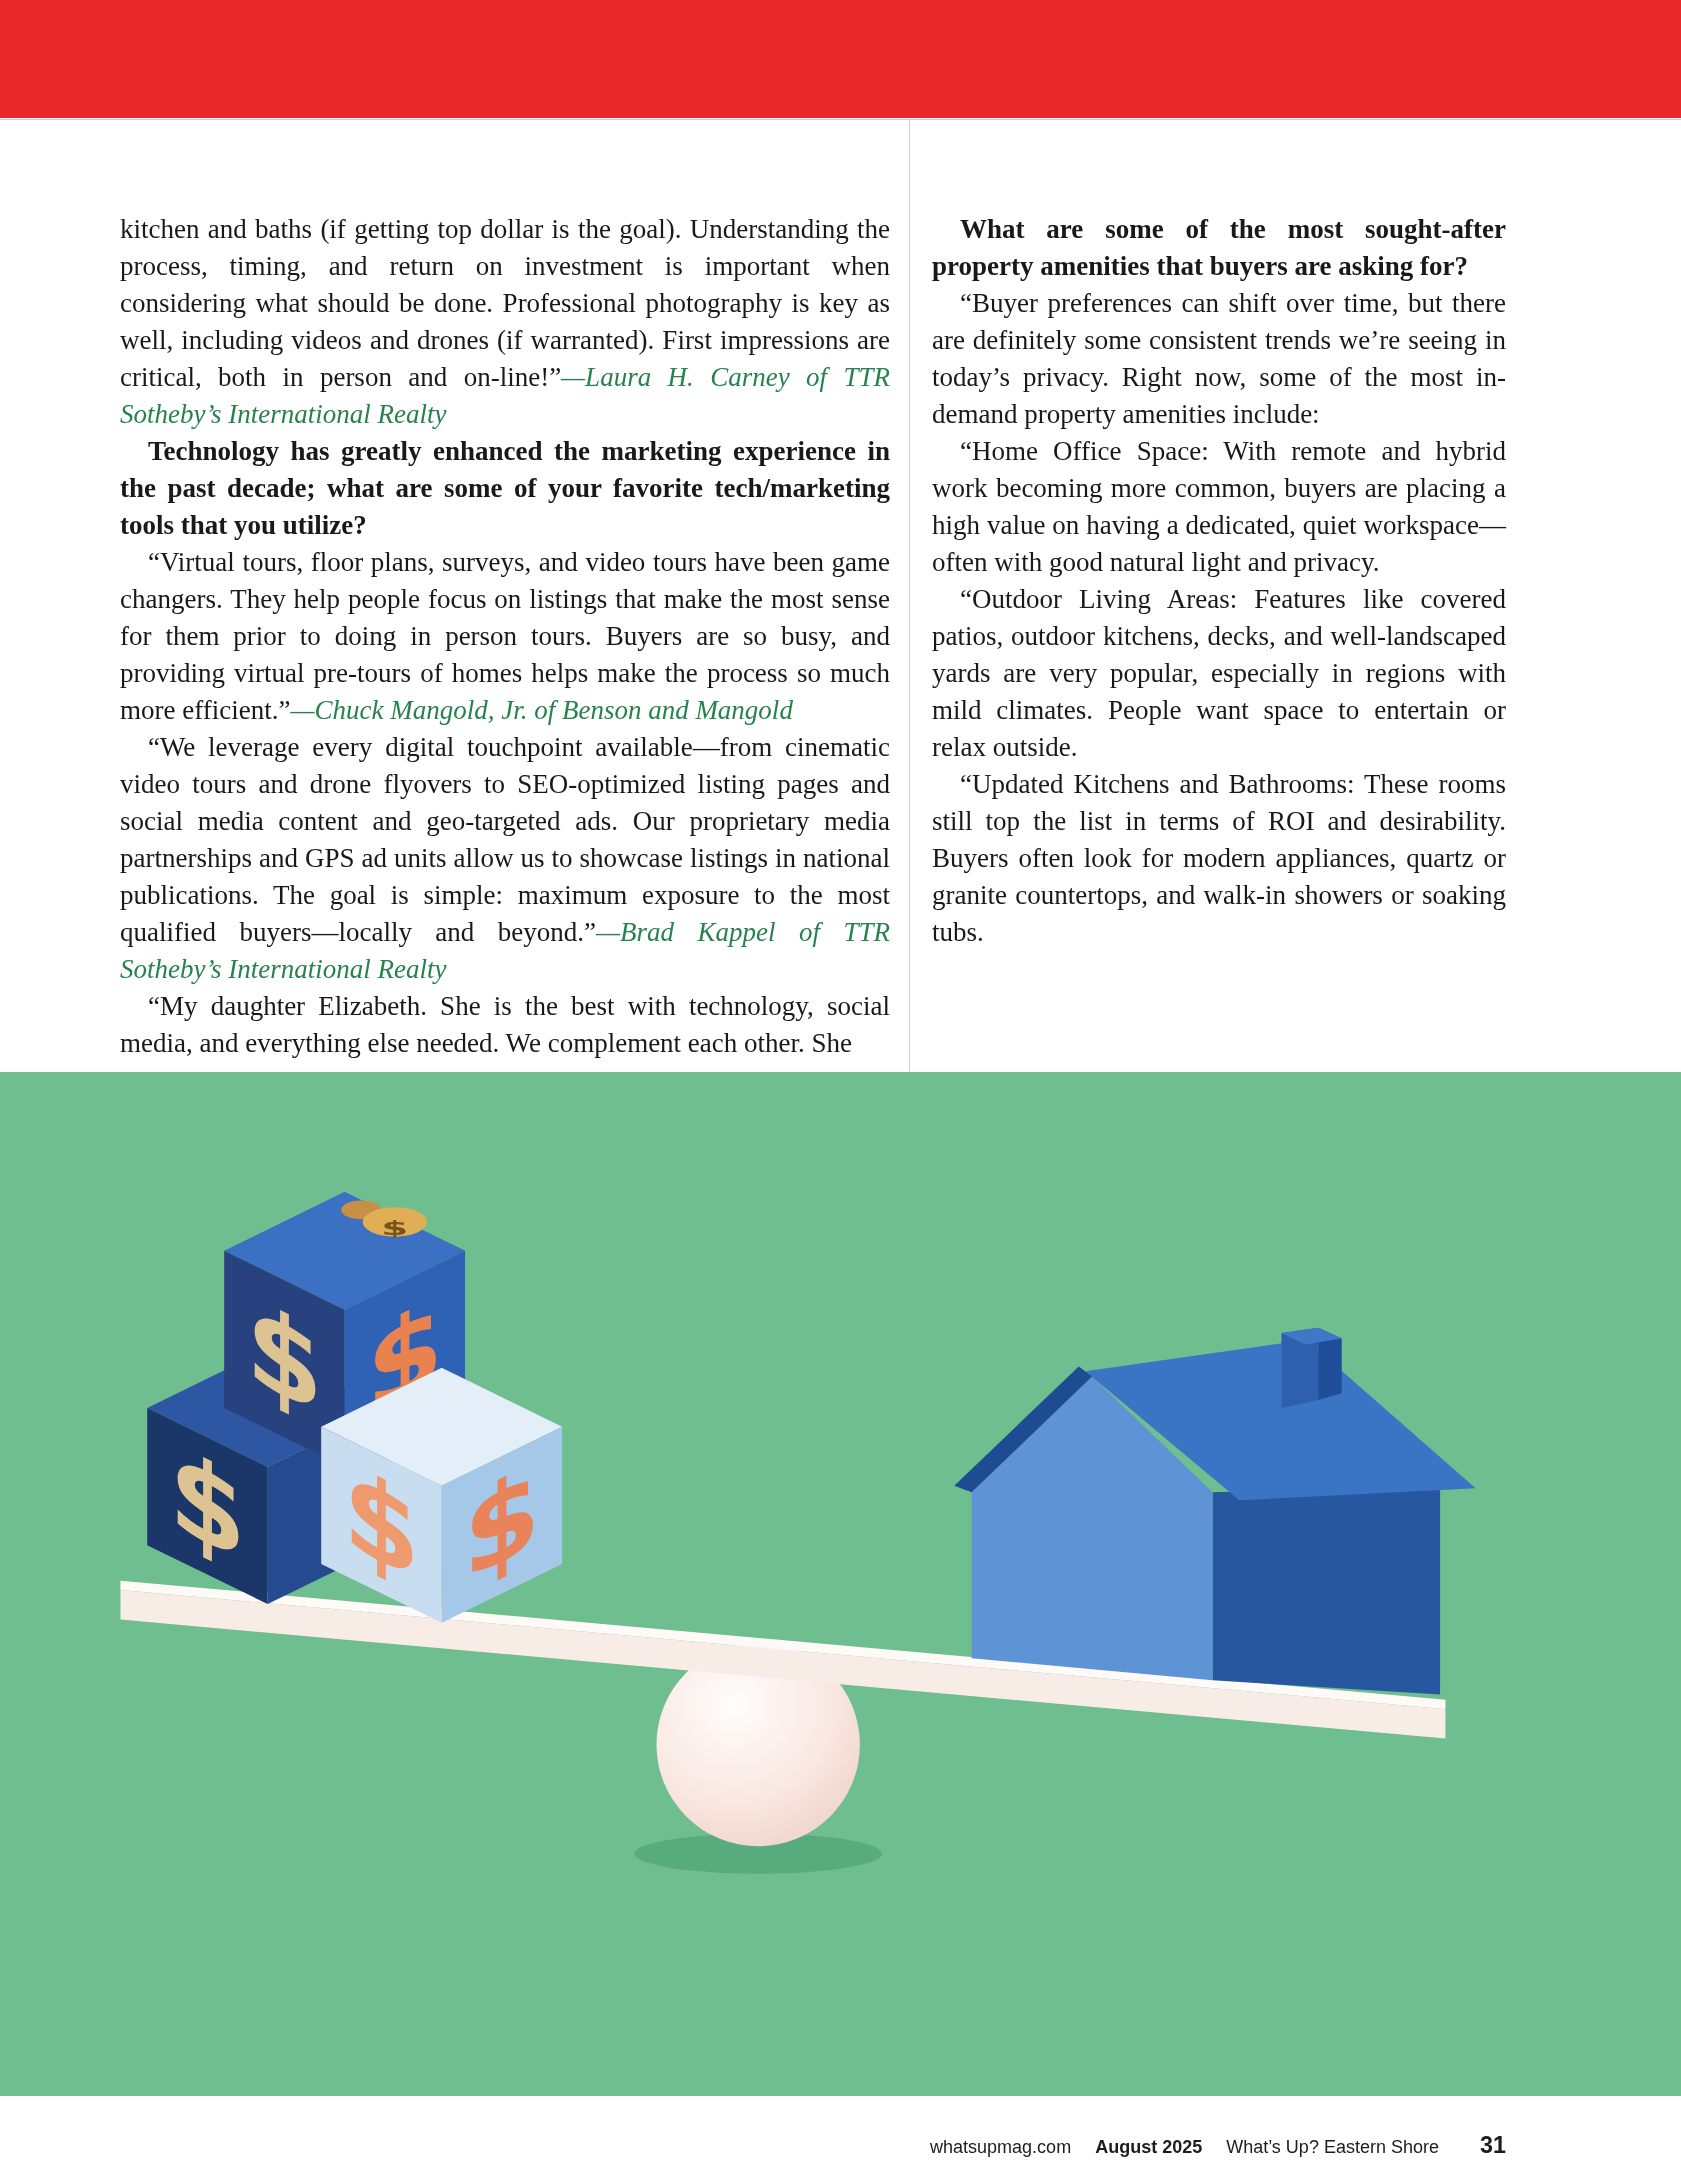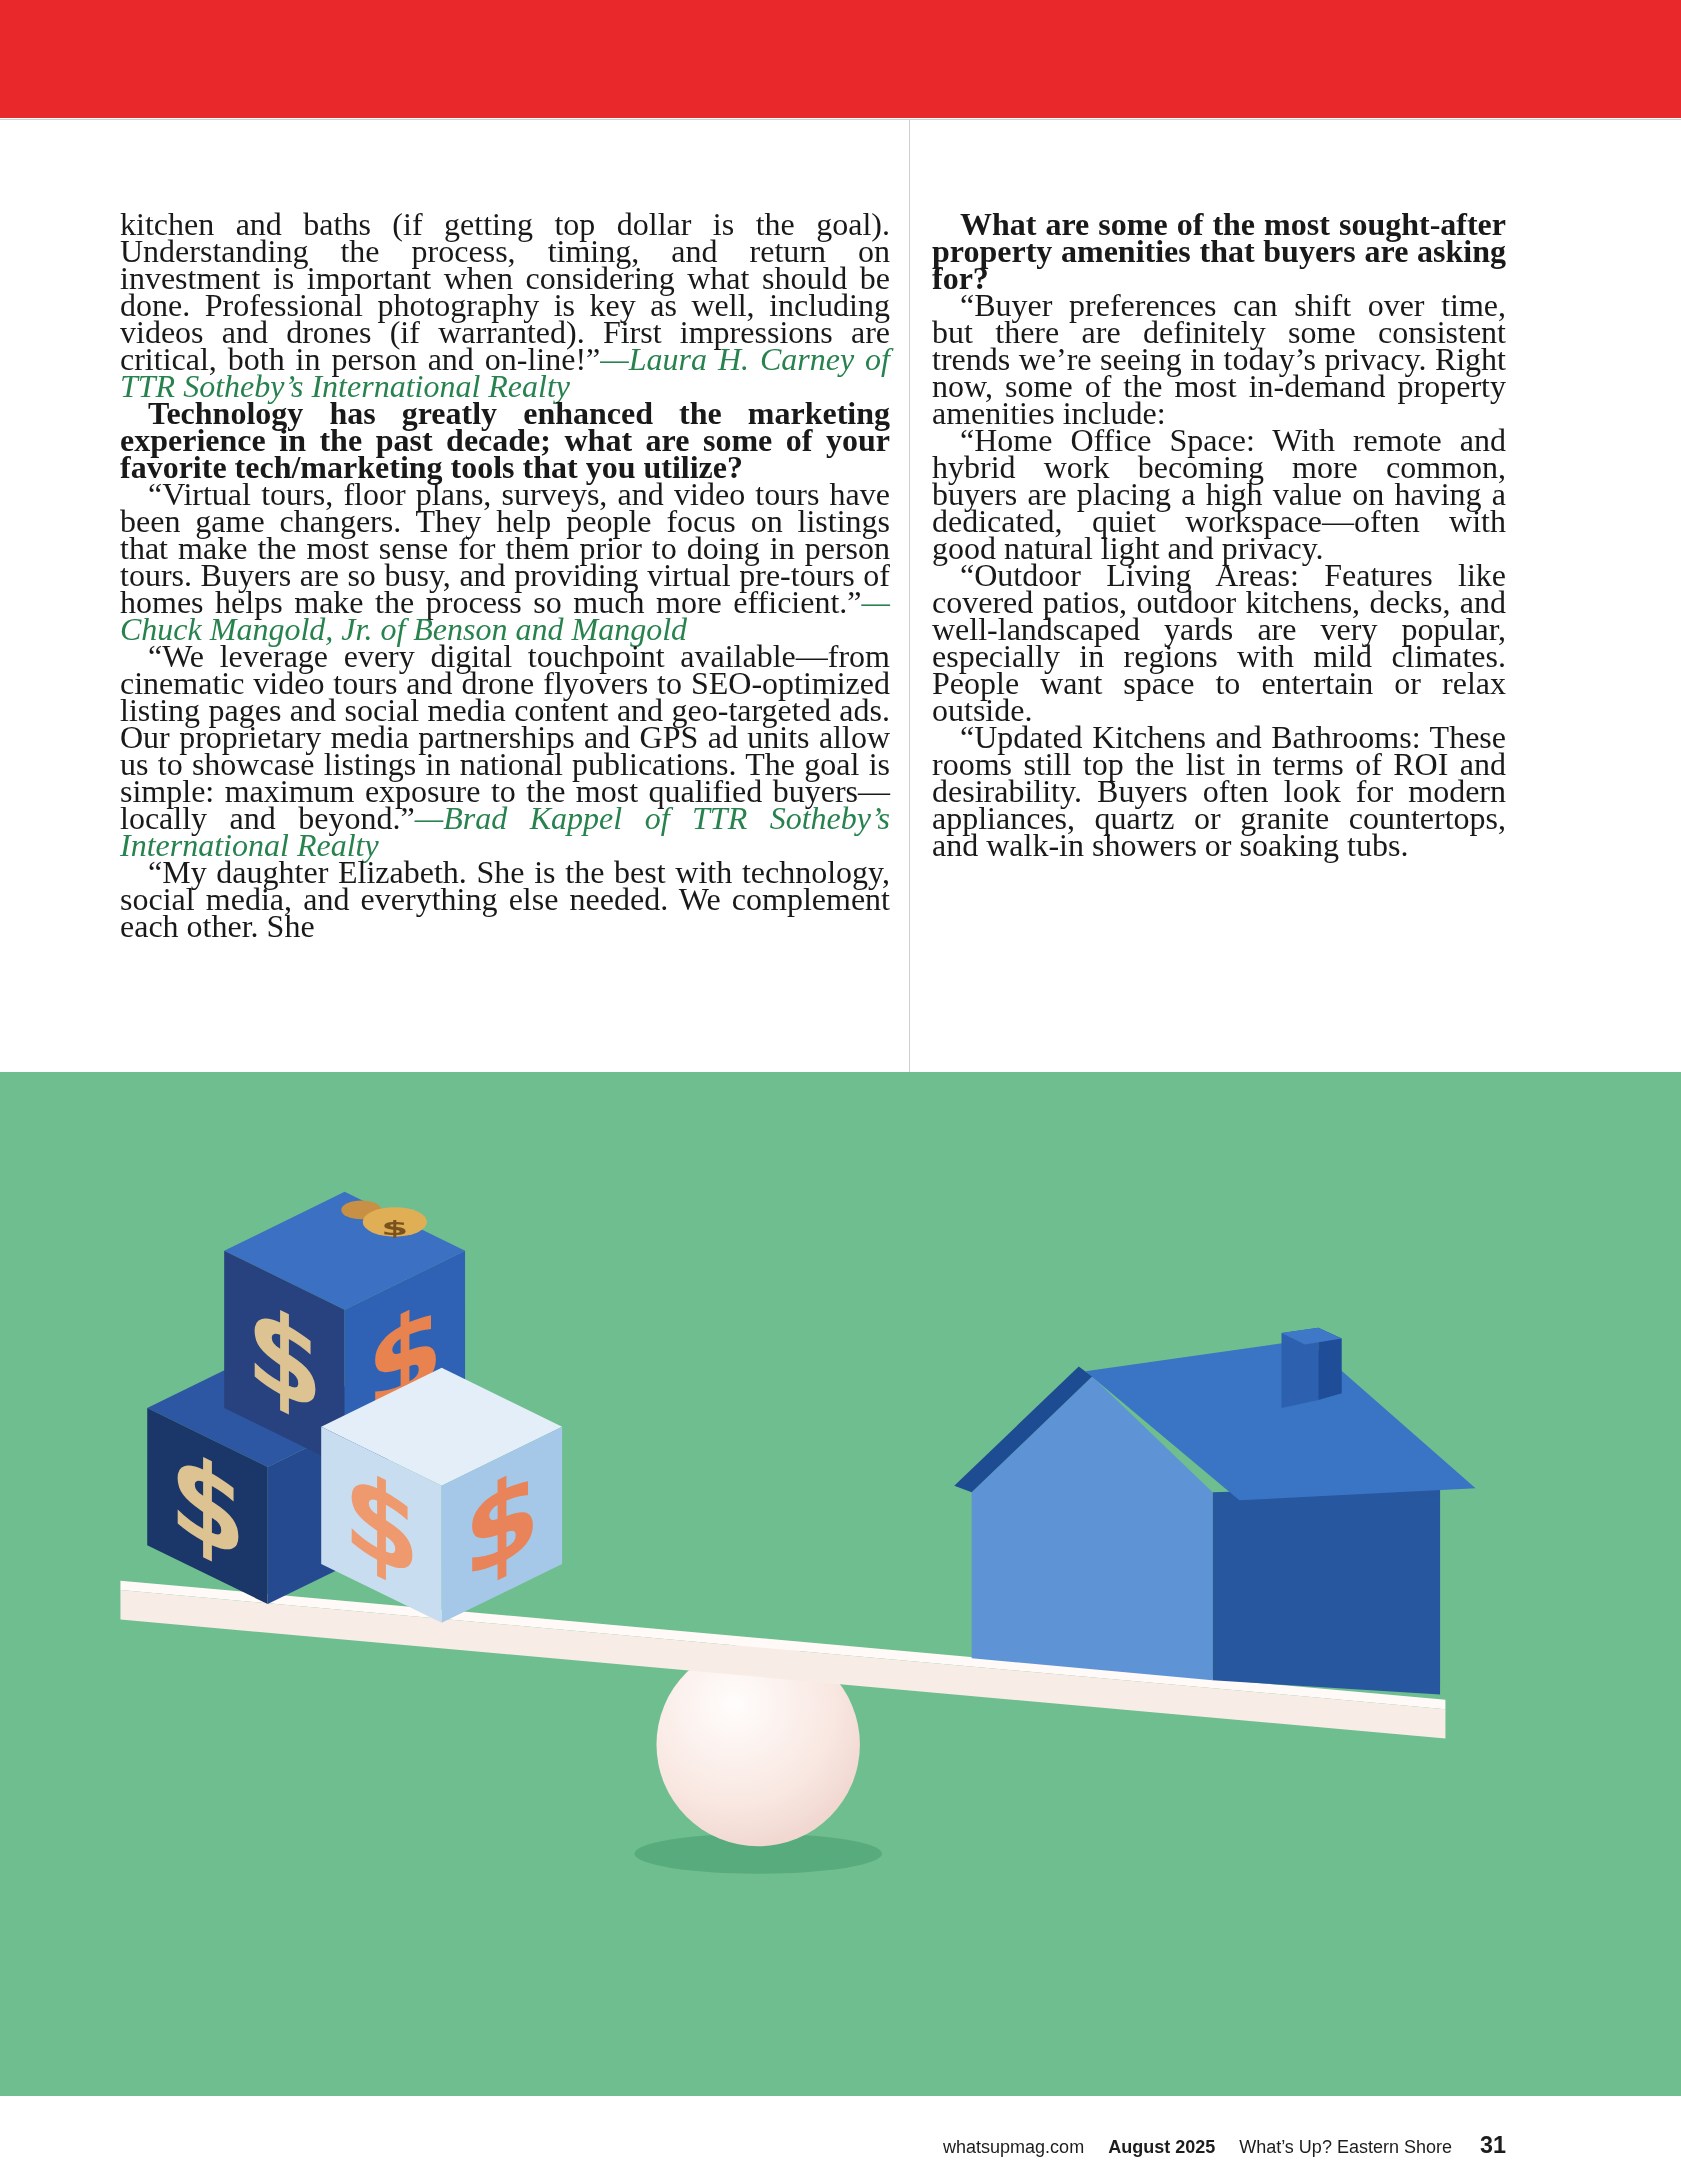--- a/index.html
+++ b/index.html
@@ -26,22 +26,22 @@
   .column-divider {
     position: absolute; top: 120px; left: 909px;
     width: 1.3px; height: 952px;
     background: var(--rule_gray, #cfcfcf);
   }
 
   .col { position: absolute; top: 211px; }
   #leftCol  { left: 120px;  width: 770px; }
   #rightCol { left: 932px; width: 574px; }
   .col p {
-    font-size: 32px;
-    line-height: 27px;
+    font-size: 27px;
+    line-height: 37px;
     text-align: justify;
     hyphens: auto;
     -webkit-hyphens: auto;
     color: var(--body_text, #191919);
   }
   .col p.indent { text-indent: 28px; }
   .seg-normal { font-style: normal; }
   .seg-bold { font-weight: 700; }
   .seg-attr {
     font-style: italic;
@@ -69,21 +69,21 @@
 
   .footer {
     position: absolute; top: 2132px; right: 175px;
     font-family: "Liberation Sans", sans-serif;
     font-size: 18px;
     color: #1c1c1c;
     display: flex; align-items: baseline; gap: 24px;
     white-space: nowrap;
   }
   .footer .issue { font-weight: 700; }
-  .footer .pagenum { font-weight: 700; font-size: 23.4px; margin-left: 4px; text-align: center; }
+  .footer .pagenum { font-weight: 700; font-size: 23.4px; margin-left: 17px; text-align: center; }
 </style>
 </head>
 <body>
 
 <div class="topbar"></div>
 
 <div class="top-rule"></div>
 <div class="column-divider"></div>
 
 <div class="col" id="leftCol">

